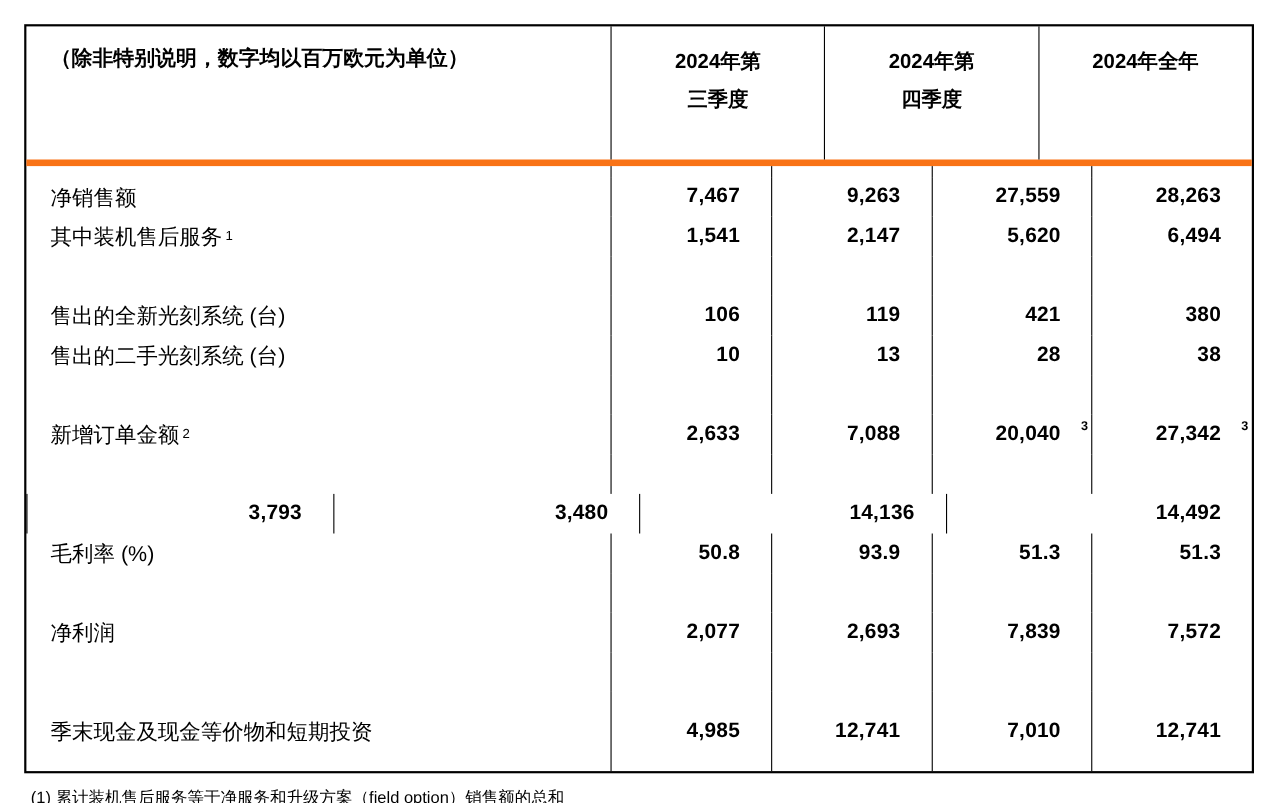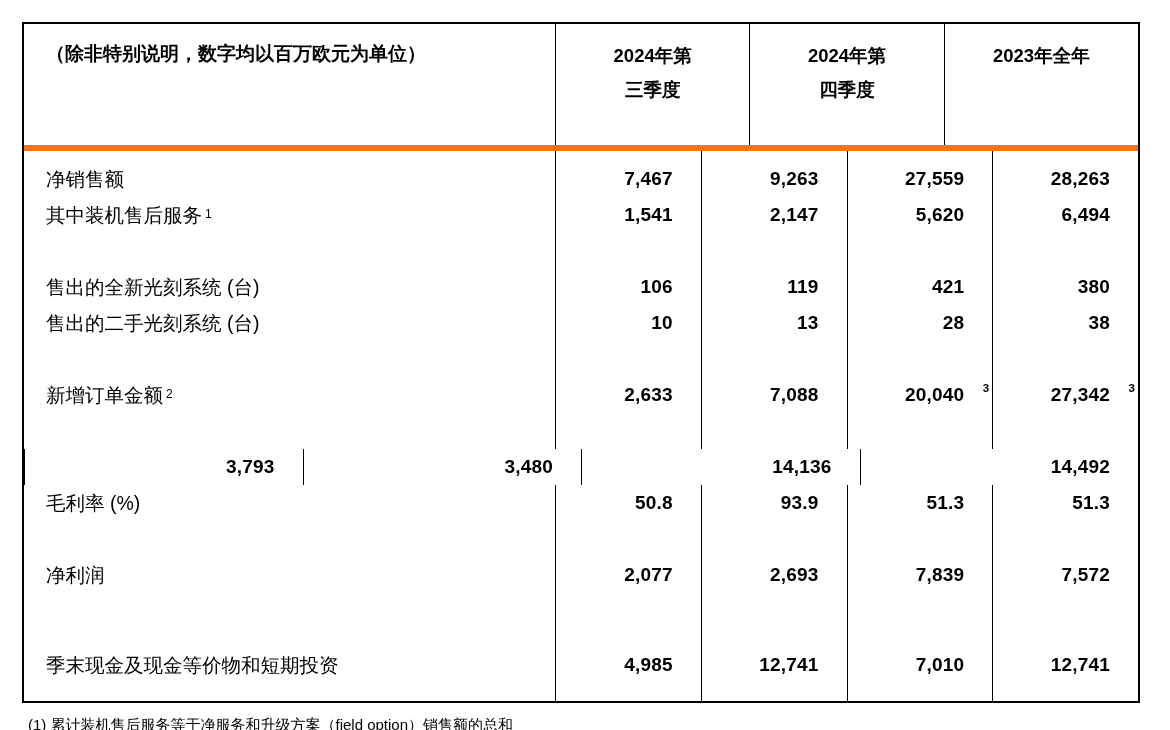--- a/index.html
+++ b/index.html
@@ -123,21 +123,21 @@
 
     <div class="hcell">
           <div>2024年第</div>
           <div>三季度</div>
         </div>
         <div class="hcell">
           <div>2024年第</div>
           <div>四季度</div>
         </div>
         <div class="hcell">
-          <div>2023年全年</div>
+          <div>2024年全年</div>
         </div>
       </div>
     <div class="tbody">
 
     <div class="row pad-row">
           <div class="label-cell"></div>
           <div class="num-cell"></div>
           <div class="num-cell"></div>
           <div class="num-cell"></div>
           <div class="num-cell"></div>

